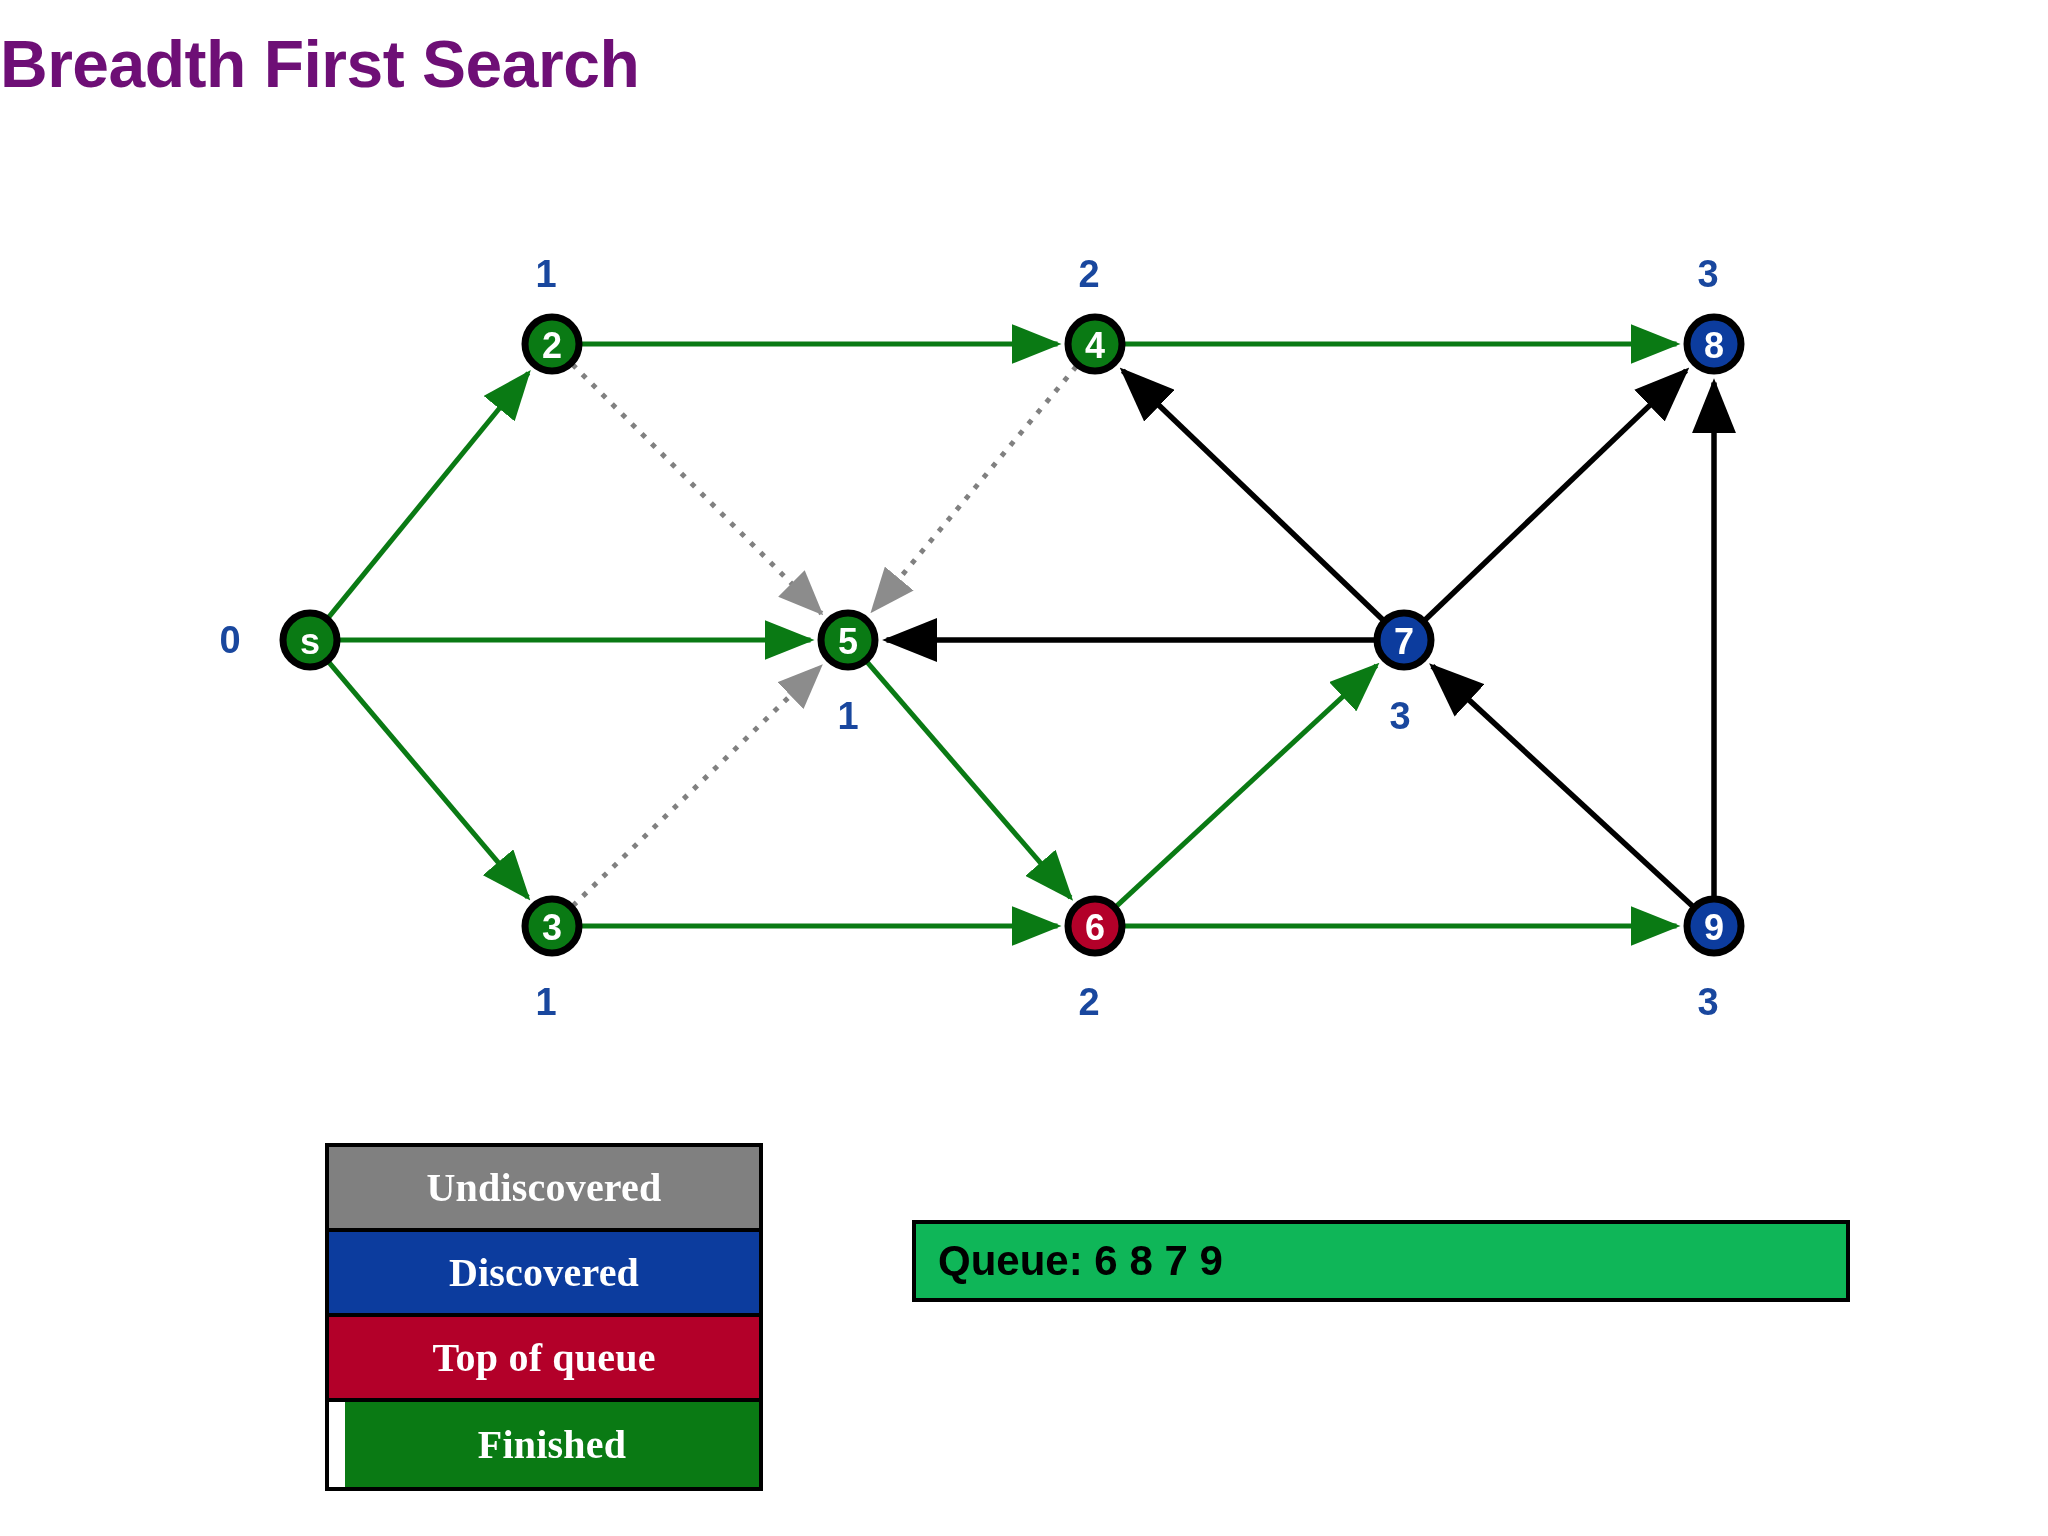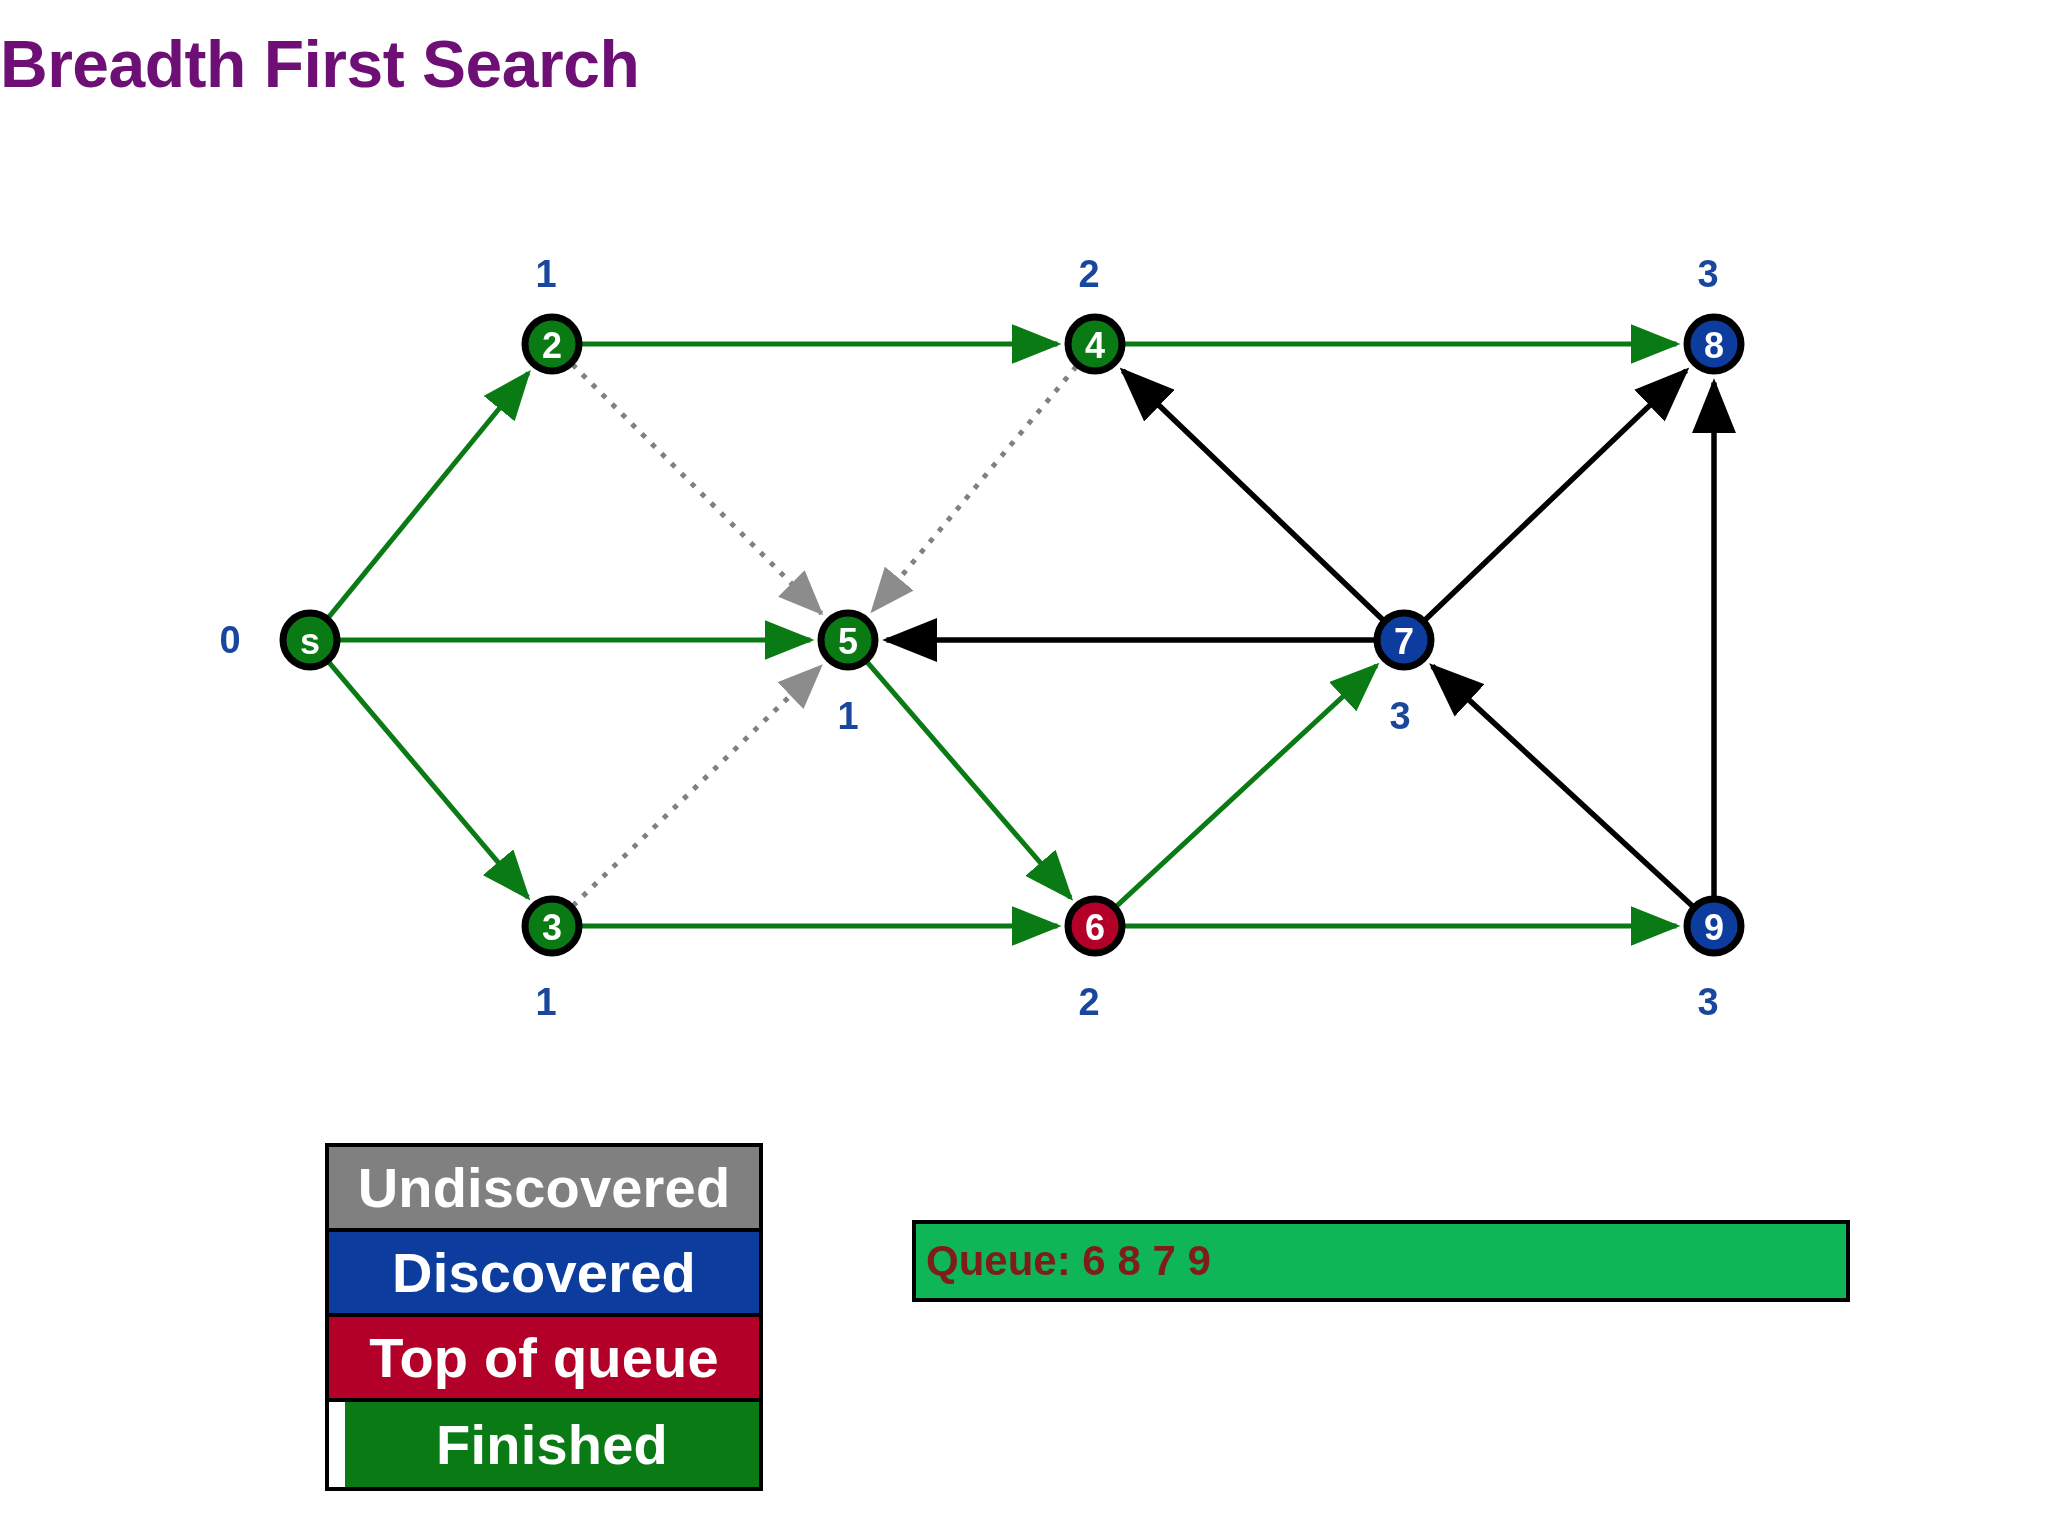--- a/index.html
+++ b/index.html
@@ -72,42 +72,42 @@
     height: 85px;
     box-sizing: border-box;
     border-bottom: 4px solid #000000;
     display: flex;
     align-items: center;
     justify-content: center;
   }
   .legend-row:last-child { border-bottom: none; margin-left: 16px; }
   .legend-label {
     color: #ffffff;
-    font-size: 56px;
-    font-weight: bold;
-    font-family: Liberation Sans, sans-serif;
+    font-size: 40px;
+    font-weight: bold;
+    font-family: Liberation Serif, serif;
     letter-spacing: 0.2px;
   }
   
   #queue-box {
     position: absolute;
     left: 912px;
     top: 1220px;
     width: 938px;
     height: 82px;
     box-sizing: border-box;
     border: 4px solid #000000;
     display: flex;
     align-items: center;
   }
   #queue-label {
-    color: #7f1d1d;
+    color: #000000;
     font-size: 42px;
     font-weight: bold;
-    padding-left: 10px;
+    padding-left: 22px;
     font-family: "Liberation Sans", sans-serif;
     white-space: pre;
   }
 </style>
 </head>
 <body>
 
 <div id="stage">
 
   <div id="title">Breadth First Search</div>

